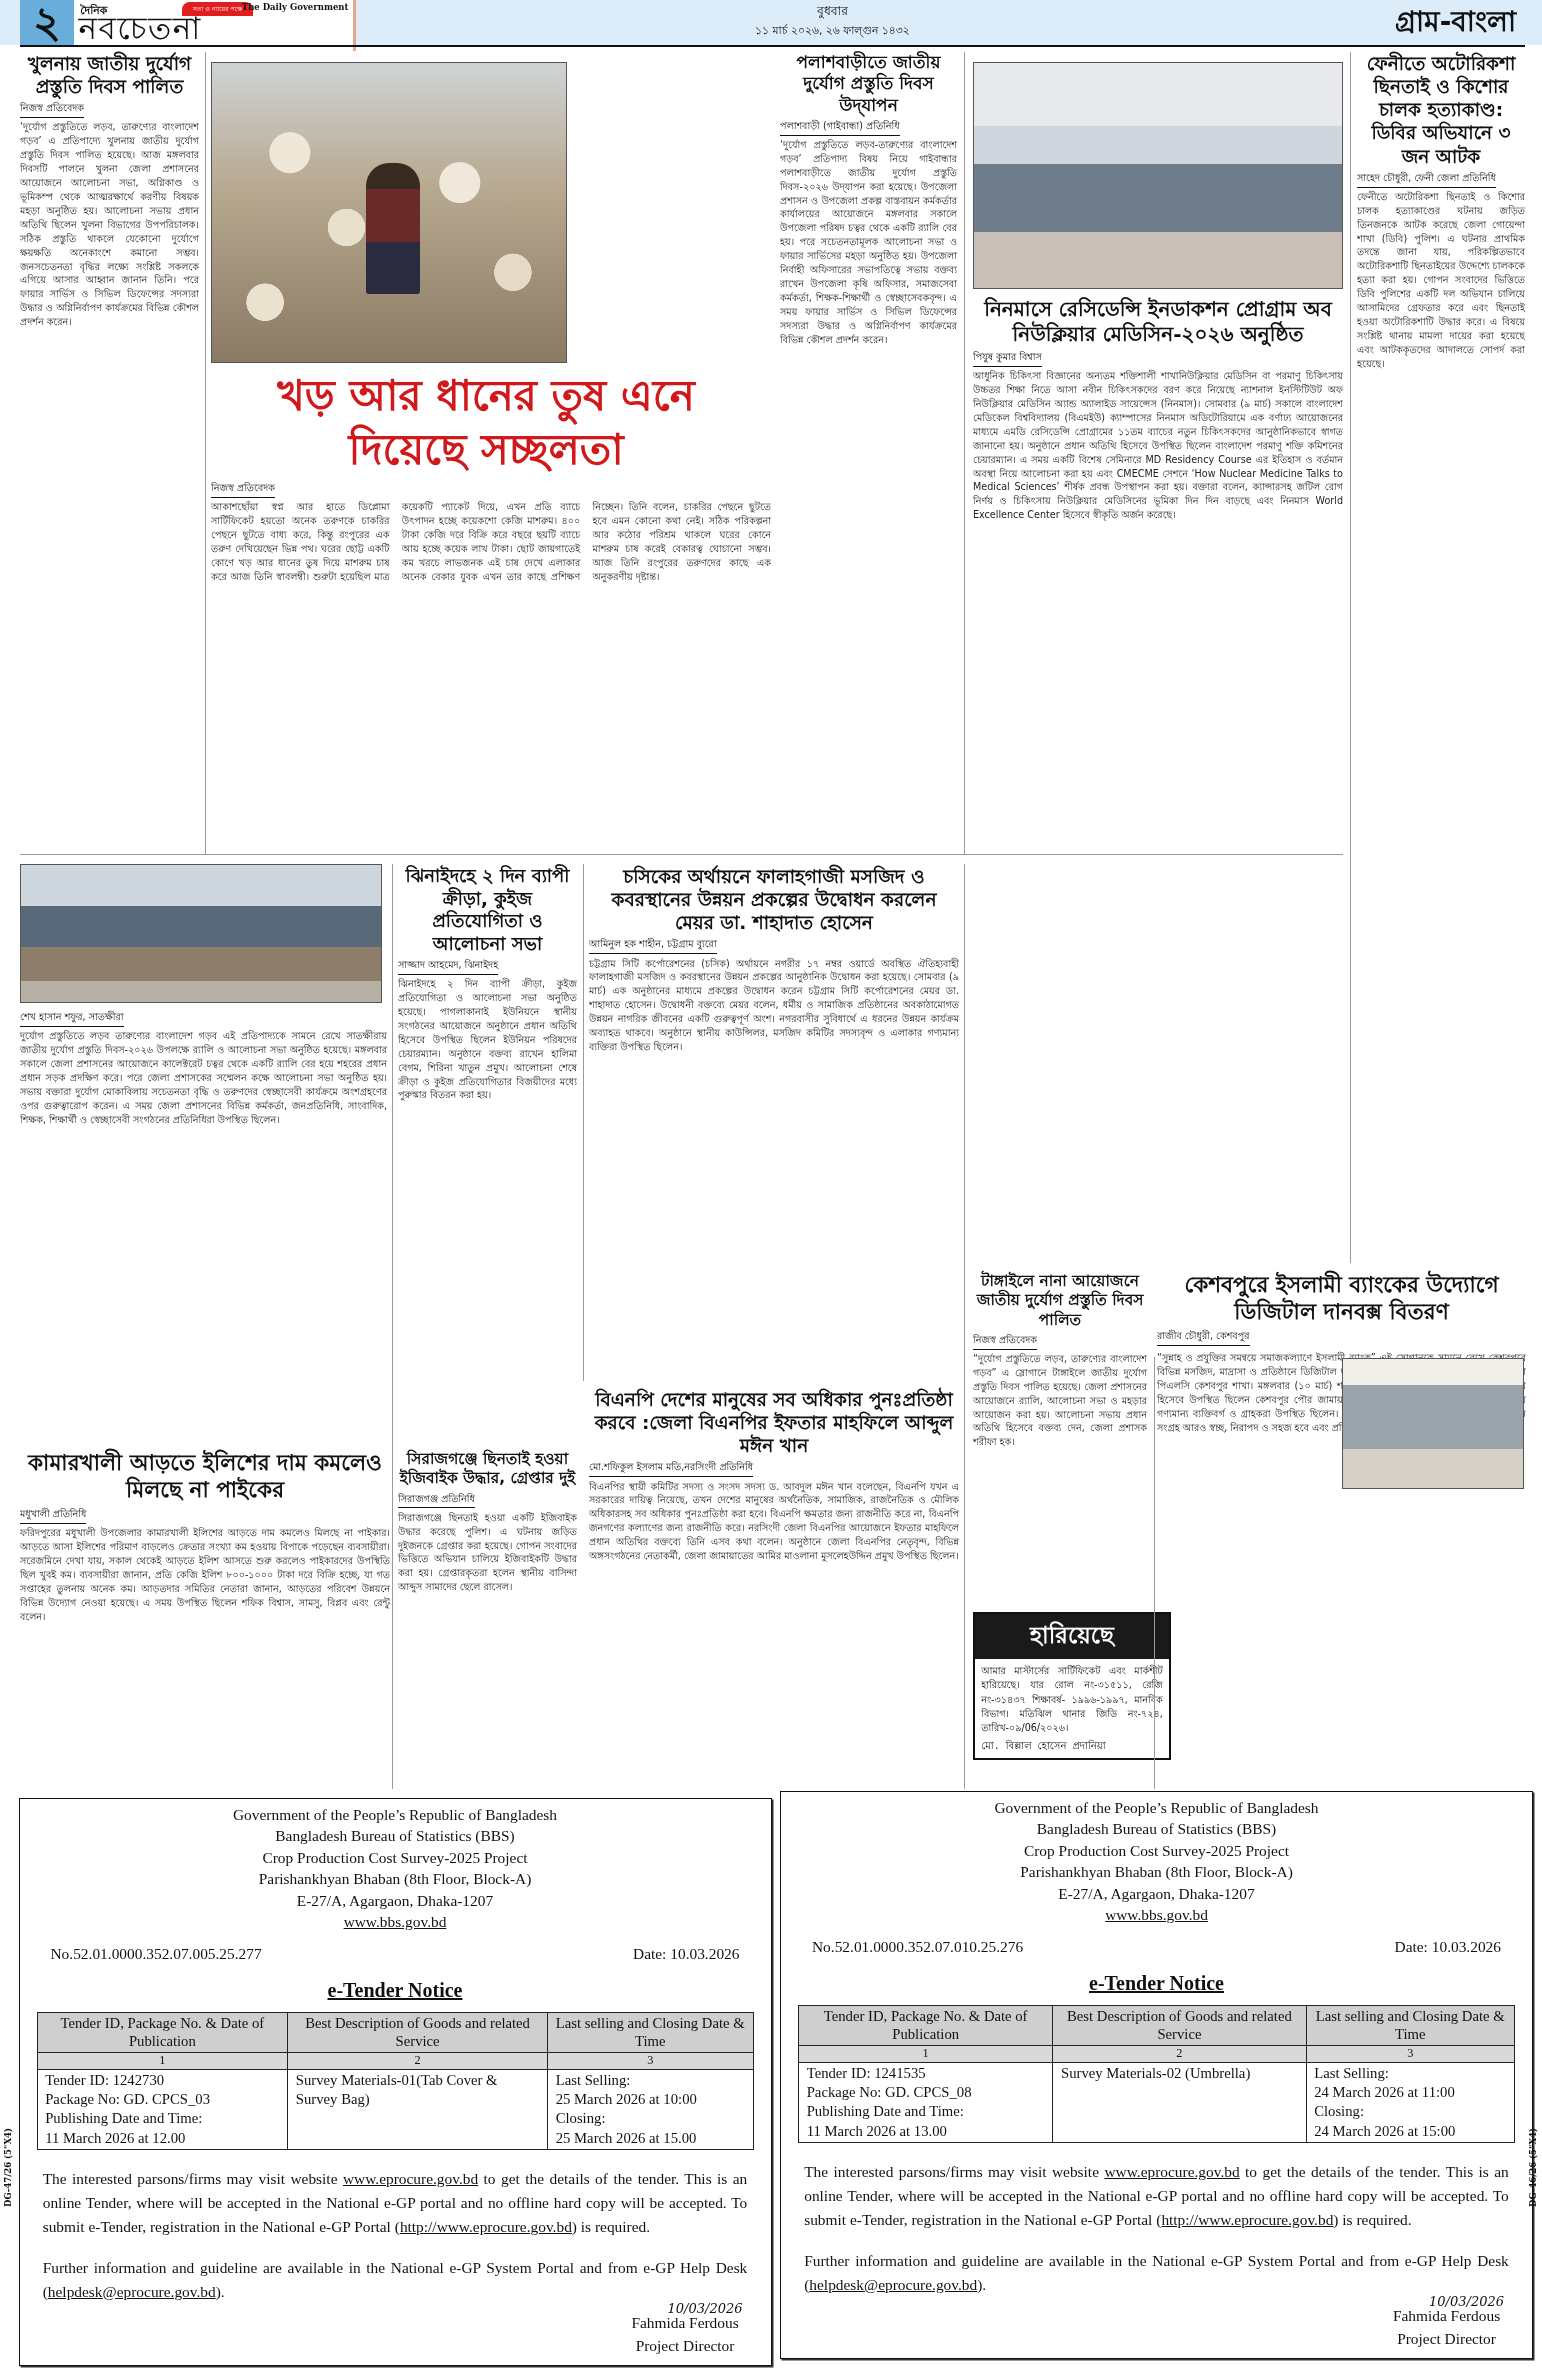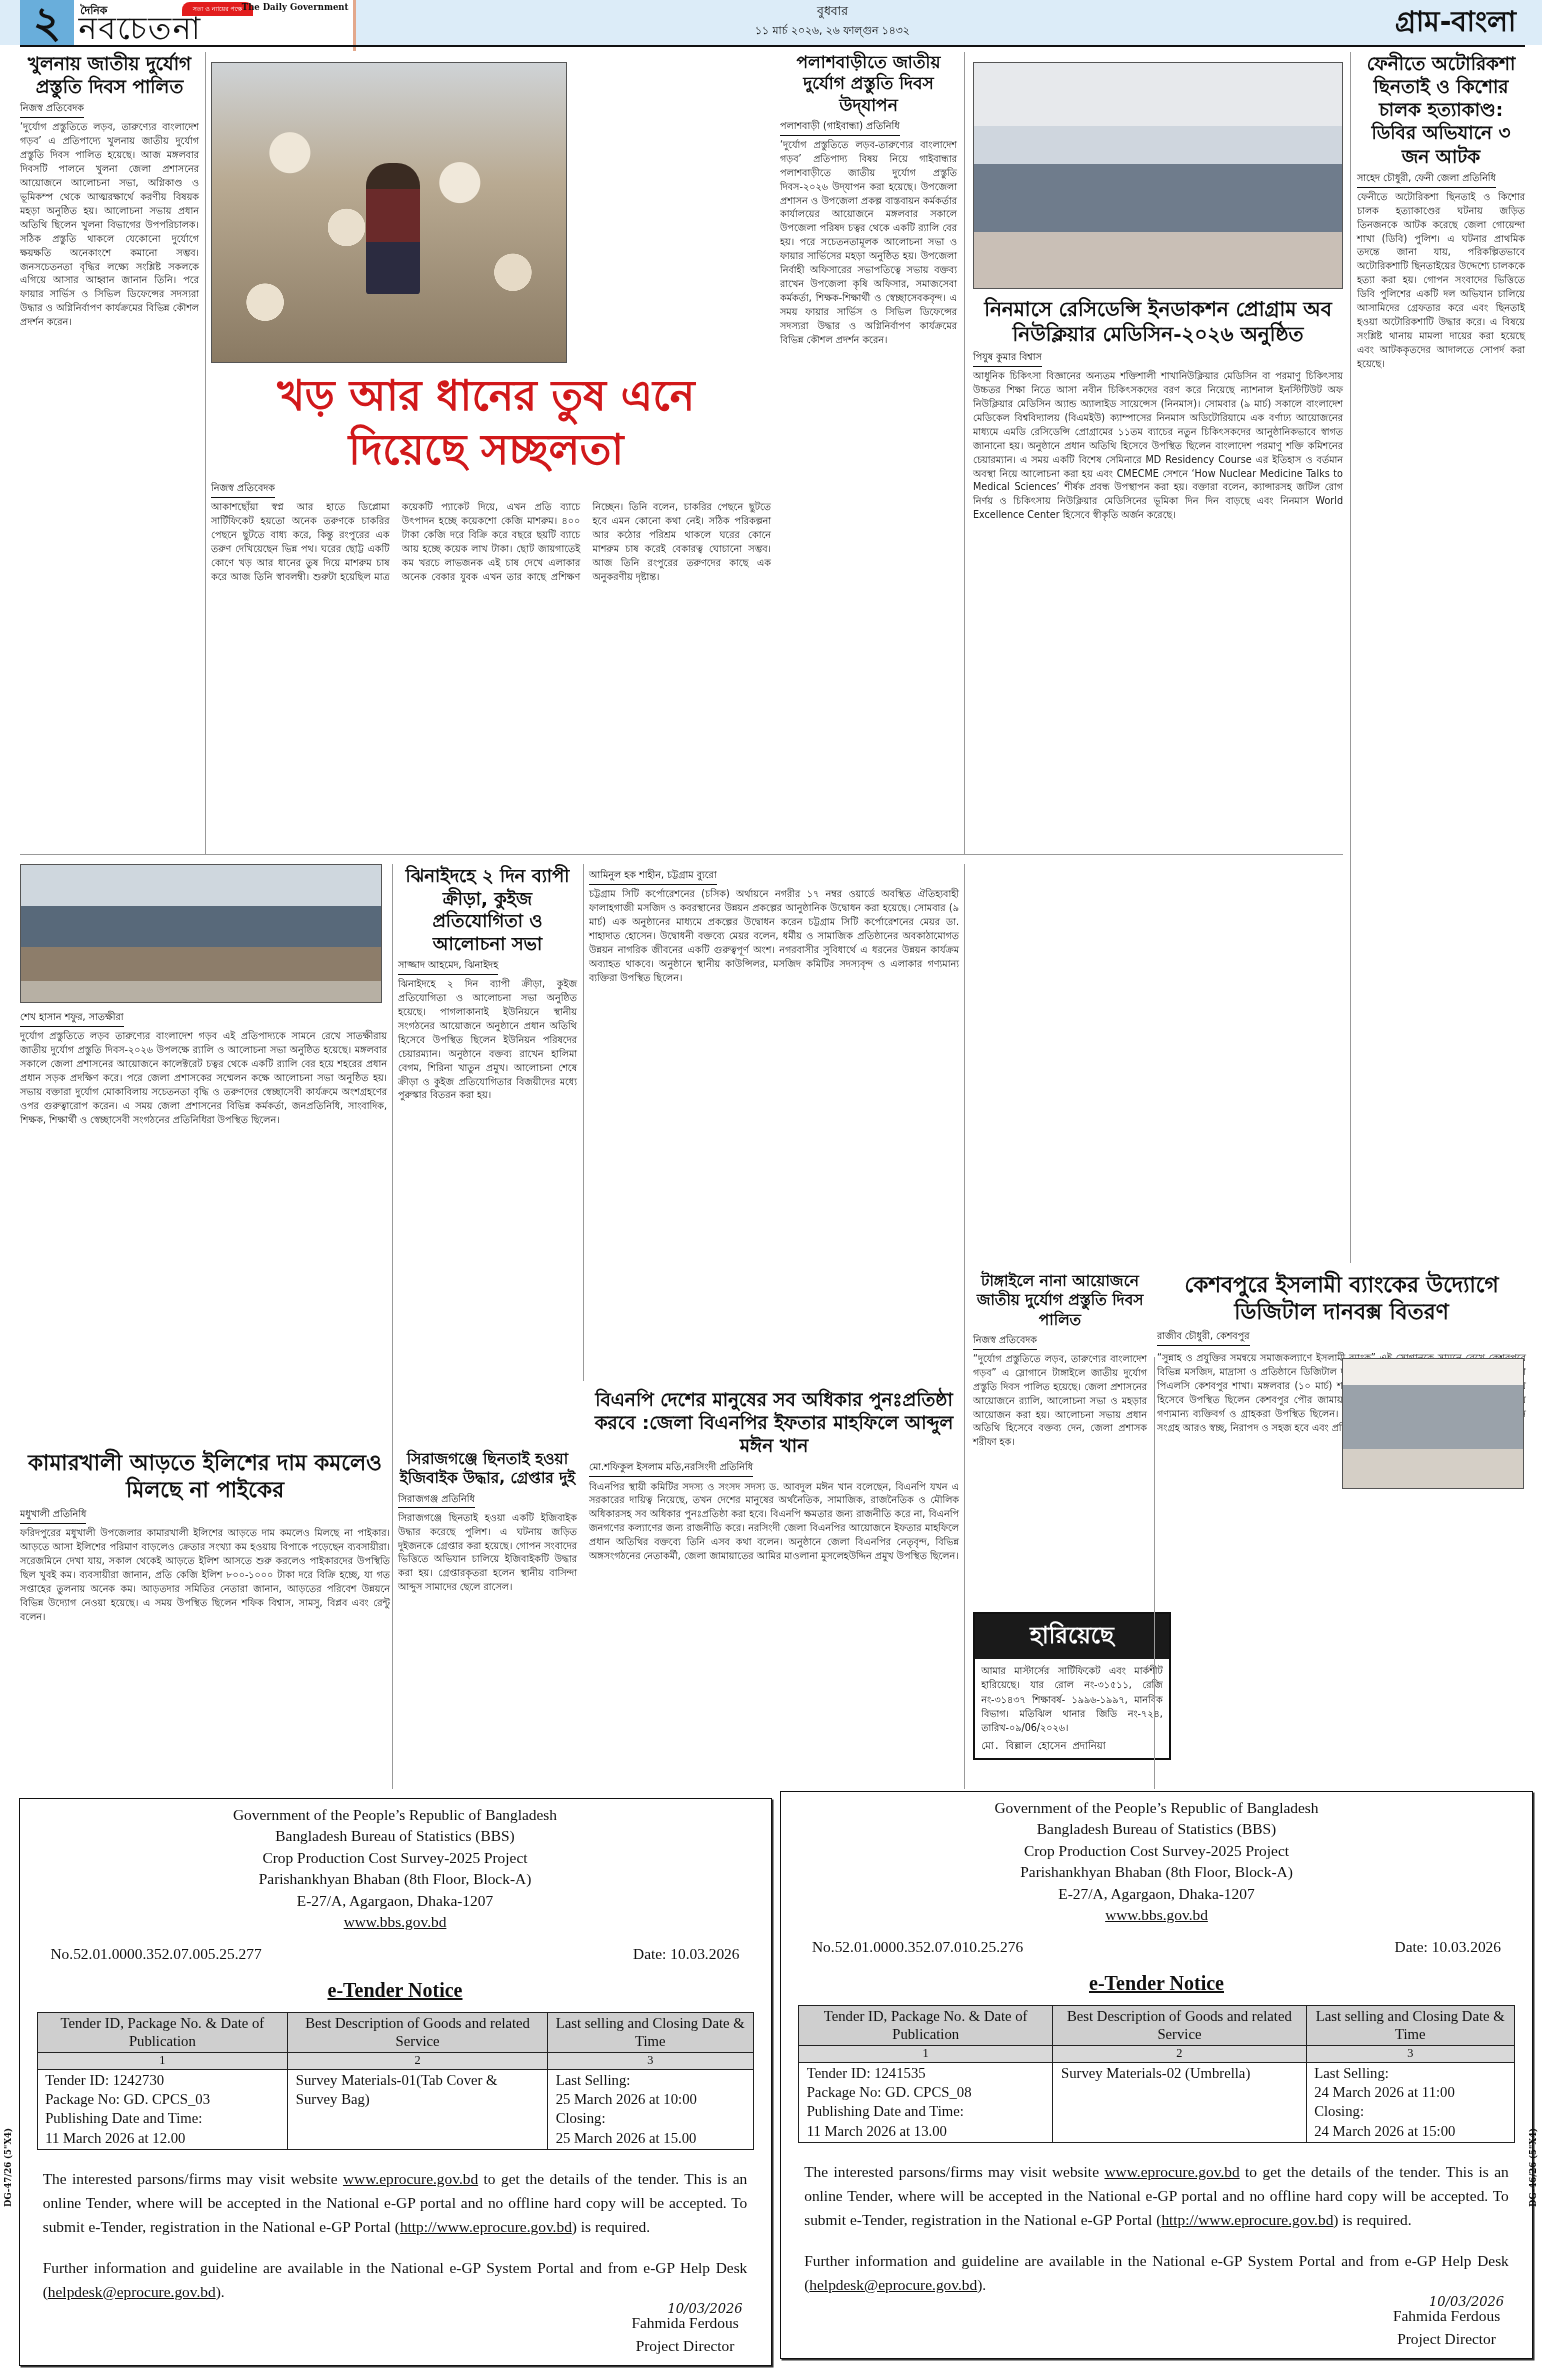--- a/index.html
+++ b/index.html
@@ -134,20 +134,21 @@
 <div class="vrule" style="left:392px; top:864px; height:925px;"></div>
 
 <article class="art" style="left:398px; top:865px; width:179px;">
   <h2 class="hl" style="font-size:18px;">ঝিনাইদহে ২ দিন ব্যাপী ক্রীড়া, কুইজ প্রতিযোগিতা ও আলোচনা সভা</h2>
   <span class="byline">সাজ্জাদ আহমেদ, ঝিনাইদহ</span>
   <p class="body">ঝিনাইদহে ২ দিন ব্যাপী ক্রীড়া, কুইজ প্রতিযোগিতা ও আলোচনা সভা অনুষ্ঠিত হয়েছে। পাগলাকানাই ইউনিয়নে স্থানীয় সংগঠনের আয়োজনে অনুষ্ঠানে প্রধান অতিথি হিসেবে উপস্থিত ছিলেন ইউনিয়ন পরিষদের চেয়ারম্যান। অনুষ্ঠানে বক্তব্য রাখেন হালিমা বেগম, শিরিনা খাতুন প্রমুখ। আলোচনা শেষে ক্রীড়া ও কুইজ প্রতিযোগিতার বিজয়ীদের মধ্যে পুরুস্কার বিতরন করা হয়।</p>
 </article>
 <div class="vrule" style="left:583px; top:864px; height:517px;"></div>
 
 <article class="art" style="left:589px; top:865px; width:370px;">
+  <h2 class="hl" style="font-size:18.5px;">চসিকের অর্থায়নে ফালাহগাজী মসজিদ ও কবরস্থানের উন্নয়ন প্রকল্পের উদ্বোধন করলেন মেয়র ডা. শাহাদাত হোসেন</h2>
   <span class="byline">আমিনুল হক শাহীন, চট্টগ্রাম ব্যুরো</span>
   <p class="body">চট্টগ্রাম সিটি কর্পোরেশনের (চসিক) অর্থায়নে নগরীর ১৭ নম্বর ওয়ার্ডে অবস্থিত ঐতিহ্যবাহী ফালাহগাজী মসজিদ ও কবরস্থানের উন্নয়ন প্রকল্পের আনুষ্ঠানিক উদ্বোধন করা হয়েছে। সোমবার (৯ মার্চ) এক অনুষ্ঠানের মাধ্যমে প্রকল্পের উদ্বোধন করেন চট্টগ্রাম সিটি কর্পোরেশনের মেয়র ডা. শাহাদাত হোসেন। উদ্বোধনী বক্তব্যে মেয়র বলেন, ধর্মীয় ও সামাজিক প্রতিষ্ঠানের অবকাঠামোগত উন্নয়ন নাগরিক জীবনের একটি গুরুত্বপূর্ণ অংশ। নগরবাসীর সুবিধার্থে এ ধরনের উন্নয়ন কার্যক্রম অব্যাহত থাকবে। অনুষ্ঠানে স্থানীয় কাউন্সিলর, মসজিদ কমিটির সদস্যবৃন্দ ও এলাকার গণ্যমান্য ব্যক্তিরা উপস্থিত ছিলেন।</p>
 </article>
 
 <article class="art" style="left:589px; top:1388px; width:370px;">
   <h2 class="hl" style="font-size:18.5px;">বিএনপি দেশের মানুষের সব অধিকার পুনঃপ্রতিষ্ঠা করবে :জেলা বিএনপির ইফতার মাহফিলে আব্দুল মঈন খান</h2>
   <span class="byline">মো.শফিকুল ইসলাম মতি,নরসিংদী প্রতিনিধি</span>
   <p class="body">বিএনপির স্থায়ী কমিটির সদস্য ও সংসদ সদস্য ড. আবদুল মঈন খান বলেছেন, বিএনপি যখন এ সরকারের দায়িত্ব নিয়েছে, তখন দেশের মানুষের অর্থনৈতিক, সামাজিক, রাজনৈতিক ও মৌলিক অধিকারসহ সব অধিকার পুনঃপ্রতিষ্ঠা করা হবে। বিএনপি ক্ষমতার জন্য রাজনীতি করে না, বিএনপি জনগণের কল্যাণের জন্য রাজনীতি করে। নরসিংদী জেলা বিএনপির আয়োজনে ইফতার মাহফিলে প্রধান অতিথির বক্তব্যে তিনি এসব কথা বলেন। অনুষ্ঠানে জেলা বিএনপির নেতৃবৃন্দ, বিভিন্ন অঙ্গসংগঠনের নেতাকর্মী, জেলা জামায়াতের আমির মাওলানা মুসলেহউদ্দিন প্রমুখ উপস্থিত ছিলেন।</p>
 </article>
 

